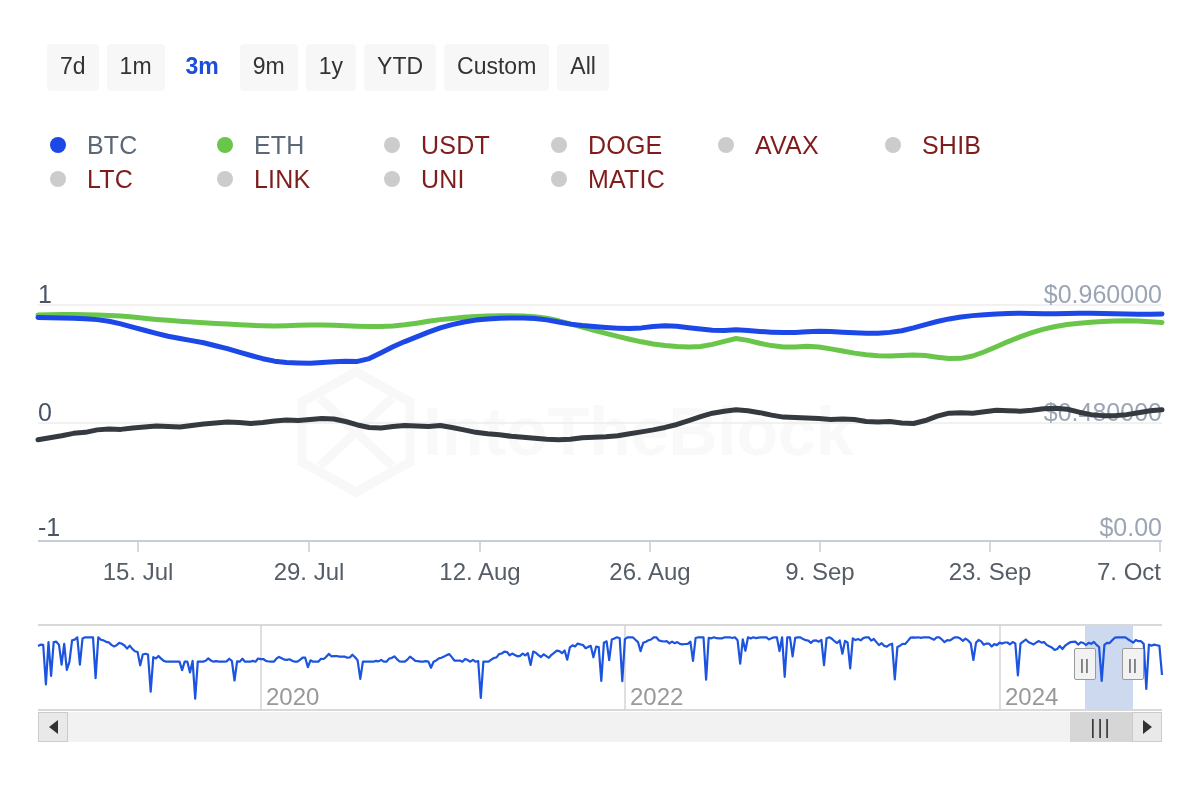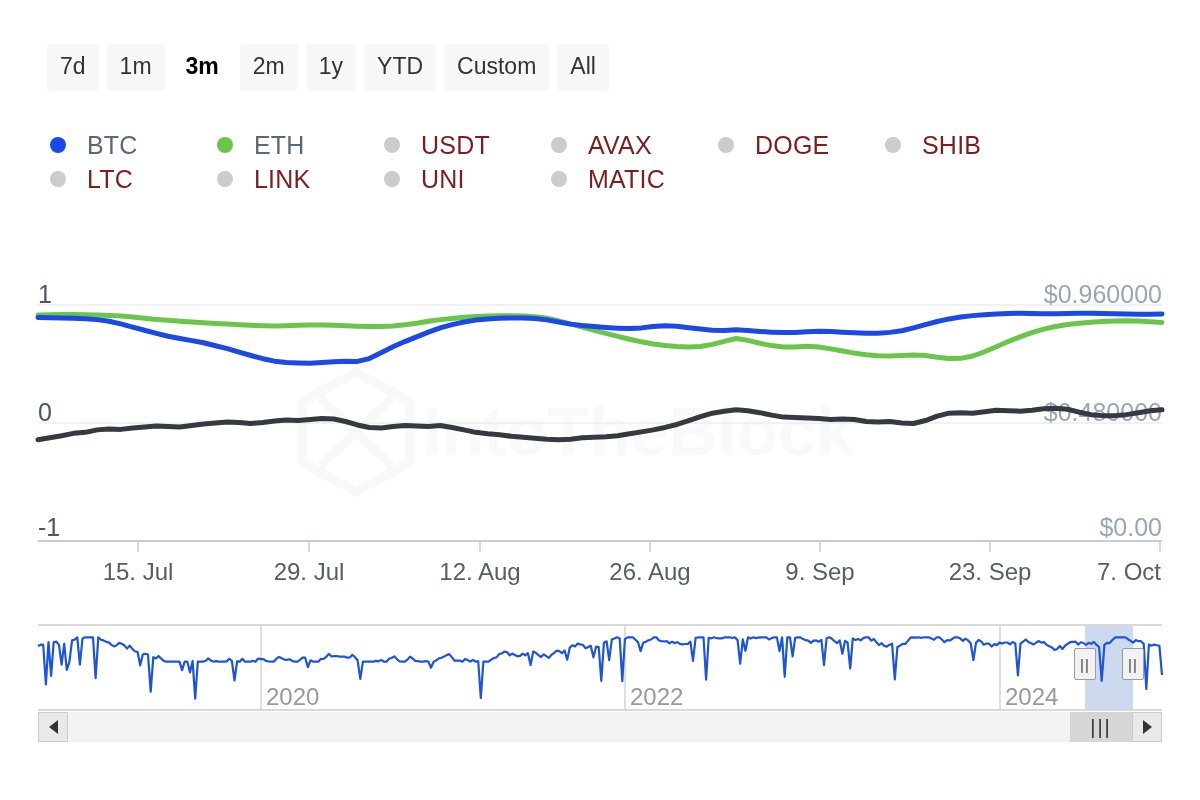--- a/index.html
+++ b/index.html
@@ -30,21 +30,21 @@
     color: #333333;
     font-family: "Liberation Sans", sans-serif;
     font-size: 23px;
     line-height: 1;
     padding: 11px 13px 13px 13px;
     cursor: pointer;
     white-space: nowrap;
   }
   .range-btn.selected {
     background: #ffffff;
-    color: #000000;
+    color: #1d4ed8;
     font-weight: bold;
   }
 
   
   #legend {
     position: absolute;
     left: 50px; top: 128px;
     width: 1000px;
     display: grid;
     grid-template-columns: repeat(6, 167px);
@@ -181,21 +181,21 @@
 </style>
 </head>
 <body>
 
 <div id="root">
 
   <div id="range-selector">
     <button class="range-btn">7d</button>
     <button class="range-btn">1m</button>
     <button class="range-btn selected">3m</button>
-    <button class="range-btn">2m</button>
+    <button class="range-btn">9m</button>
     <button class="range-btn">1y</button>
     <button class="range-btn">YTD</button>
     <button class="range-btn">Custom</button>
     <button class="range-btn">All</button>
   </div>
 
   <div id="legend">
     <div class="legend-item active">
       <span class="legend-dot" style="background:#1c48e8"></span>
       <span class="legend-label">BTC</span>
@@ -203,25 +203,25 @@
     <div class="legend-item active">
       <span class="legend-dot" style="background:#6ac64b"></span>
       <span class="legend-label">ETH</span>
     </div>
     <div class="legend-item">
       <span class="legend-dot"></span>
       <span class="legend-label">USDT</span>
     </div>
     <div class="legend-item">
       <span class="legend-dot"></span>
+      <span class="legend-label">DOGE</span>
+    </div>
+    <div class="legend-item">
+      <span class="legend-dot"></span>
       <span class="legend-label">AVAX</span>
-    </div>
-    <div class="legend-item">
-      <span class="legend-dot"></span>
-      <span class="legend-label">DOGE</span>
     </div>
     <div class="legend-item">
       <span class="legend-dot"></span>
       <span class="legend-label">SHIB</span>
     </div>
 
     <div class="legend-item">
       <span class="legend-dot"></span>
       <span class="legend-label">LTC</span>
     </div>

